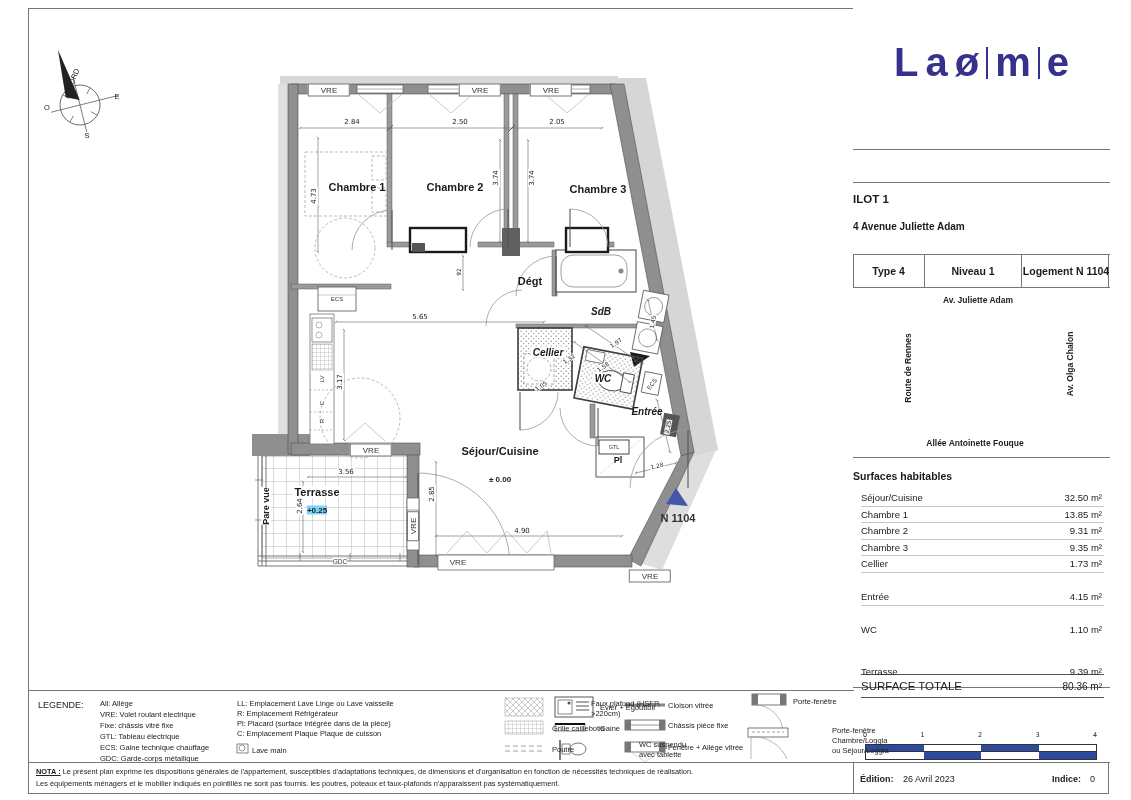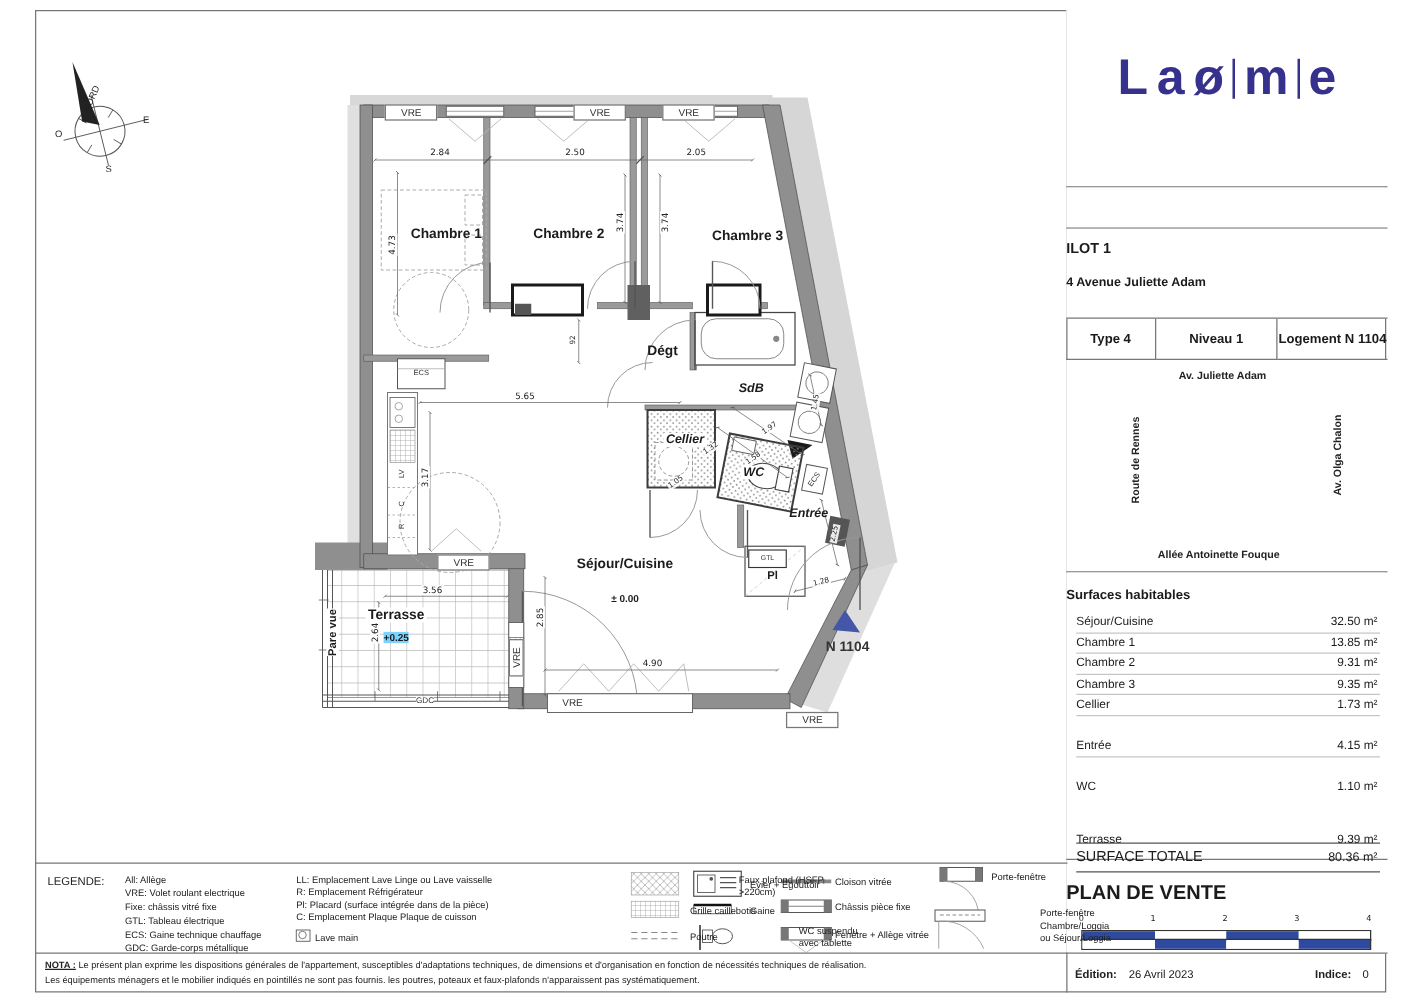--- a/index.html
+++ b/index.html
@@ -426,21 +426,20 @@
     </div>
   <div id="total-row">
     <span class="sl">SURFACE TOTALE</span>
     <span class="sv">80.36 m²</span>
   </div>
   <div id="terr-row">
     <span>Terrasse</span>
     <span class="sv">9.39 m²</span>
   </div>
 
-  <div class="cen" style="top:706px;font:700 16px 'Liberation Sans',sans-serif">PLAN DE VENTE</div>
   <div style="position:absolute;left:865px;top:731px;width:230px;height:26px">
     <span class="tick" style="left:0">0</span>
     <span class="tick" style="left:57.5px">1</span>
     <span class="tick" style="left:115px">2</span>
     <span class="tick" style="left:172.5px">3</span>
     <span class="tick" style="left:230px">4</span>
     <div class="brow" style="top:13px">
       <div class="bseg" style="background:#2d4a9e"></div>
         <div class="bseg" style="background:#fff"></div>
       <div class="bseg" style="background:#2d4a9e"></div>

